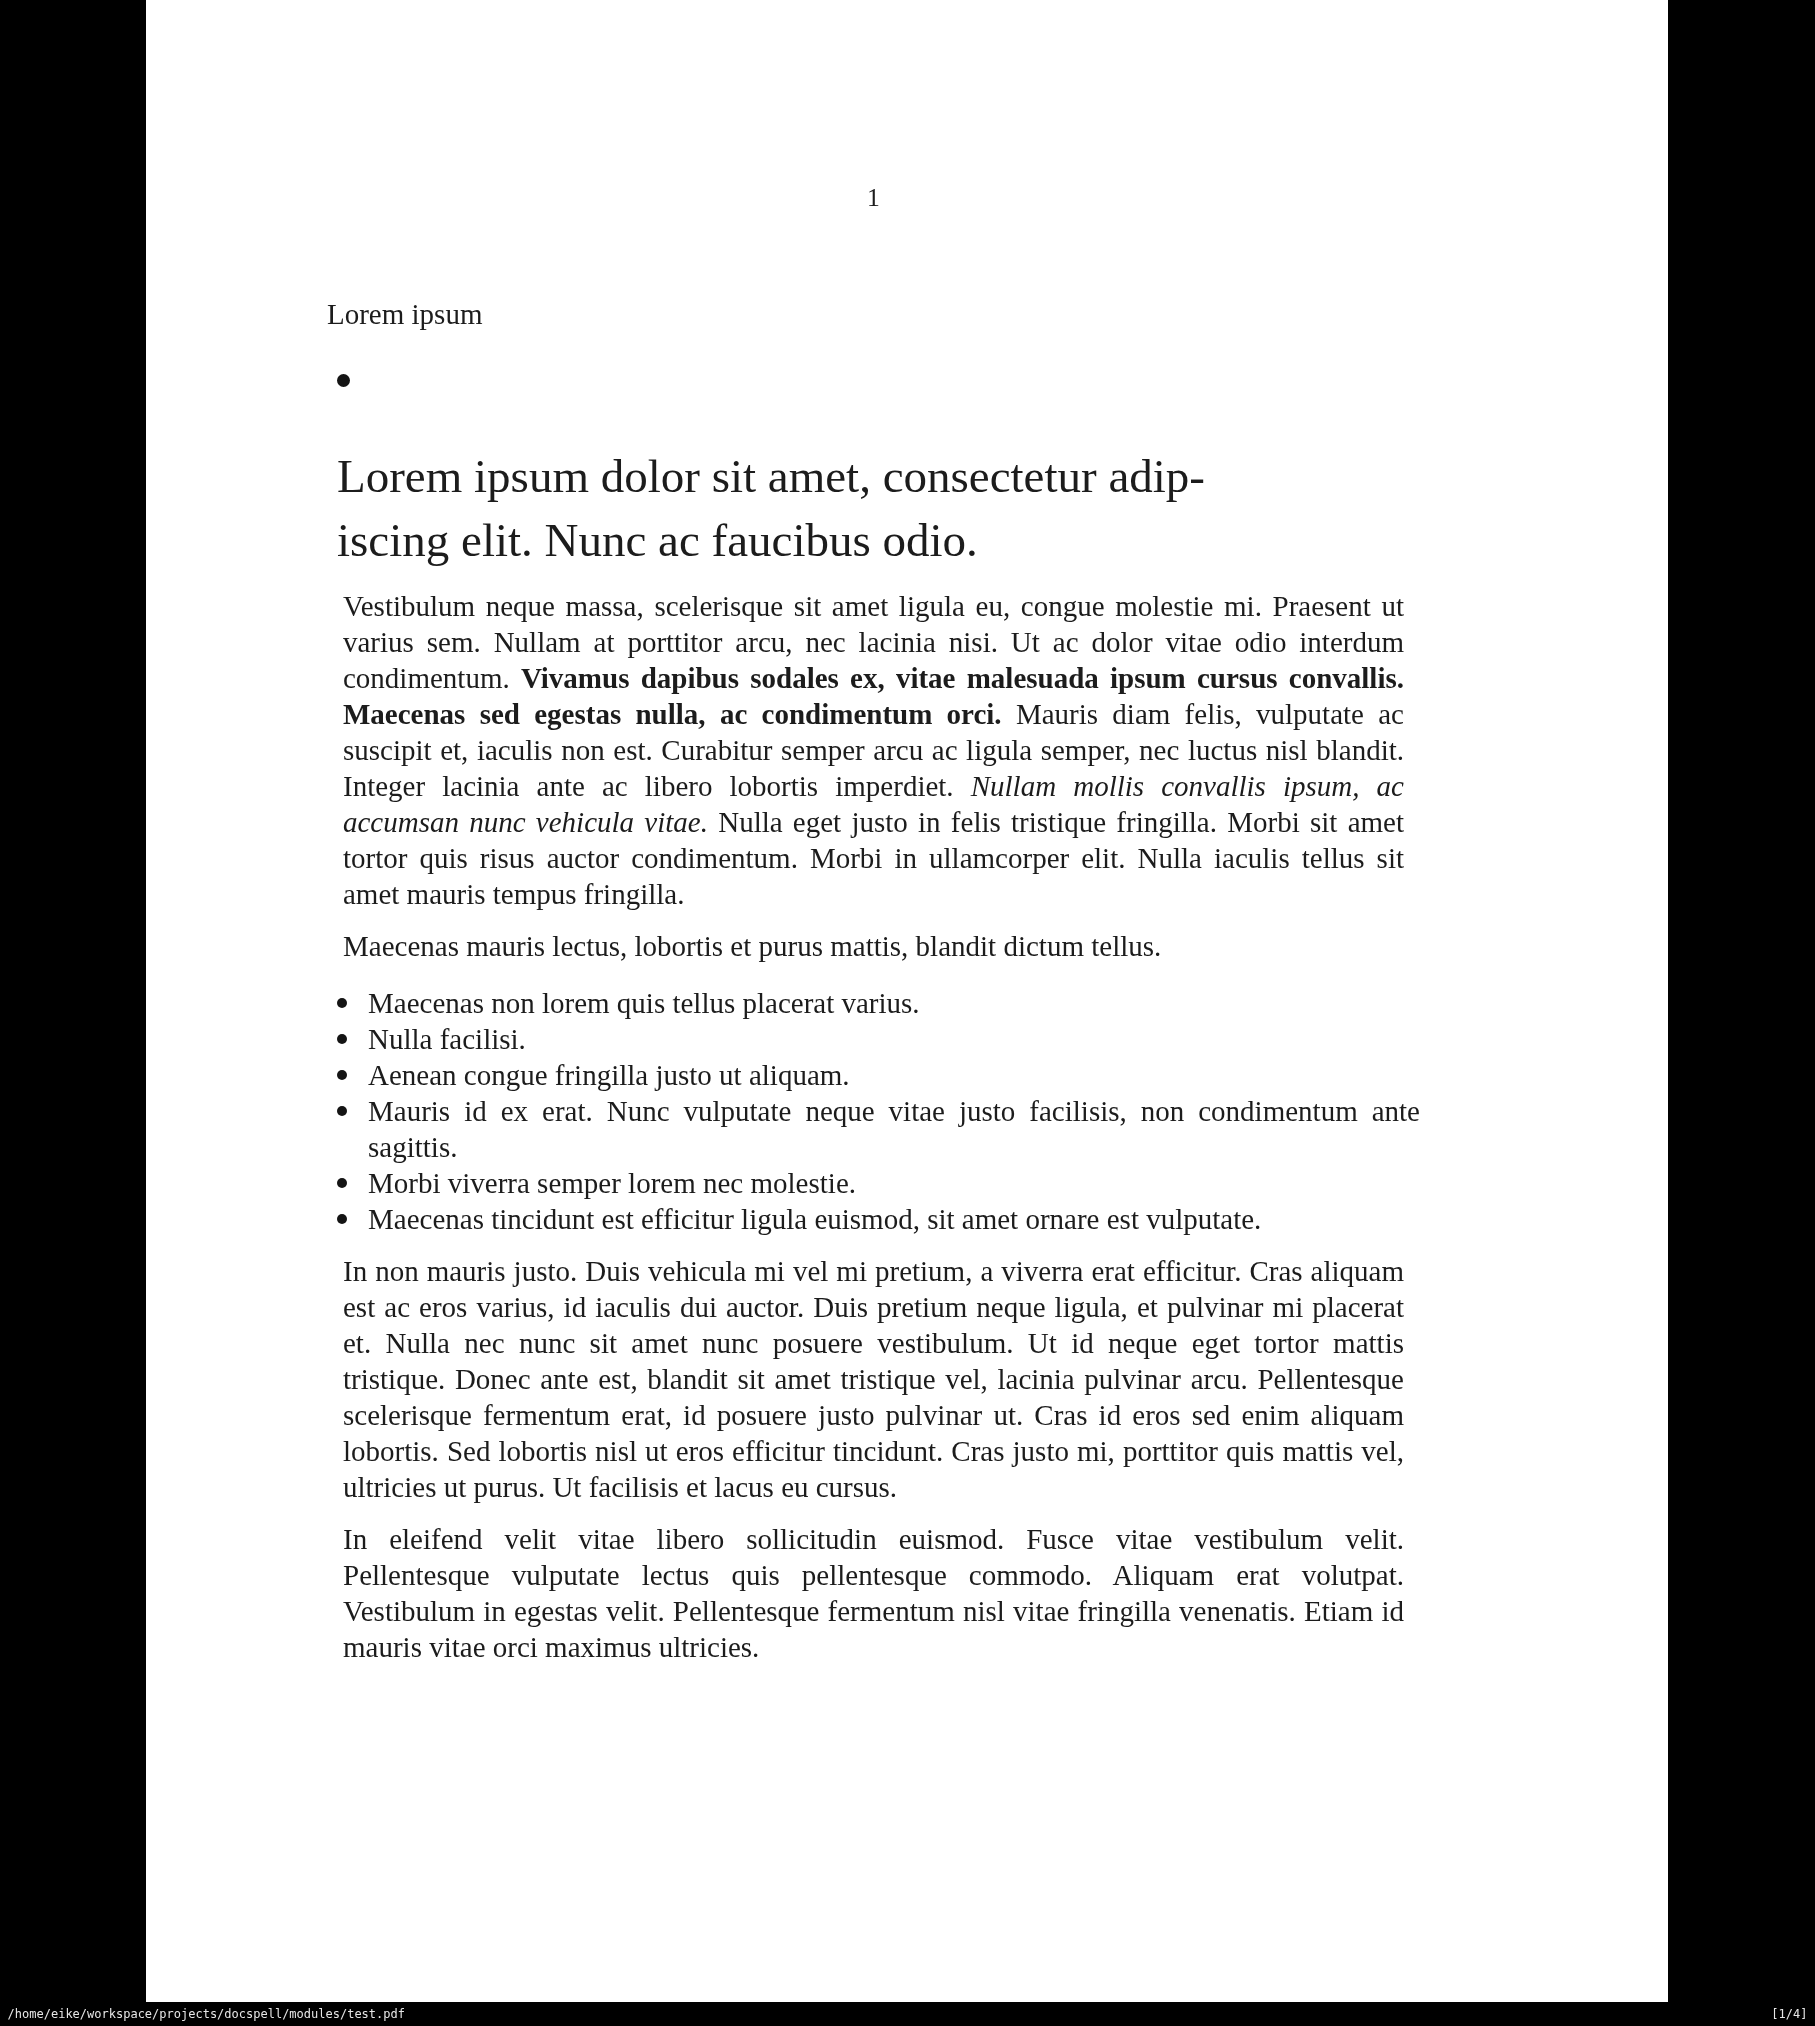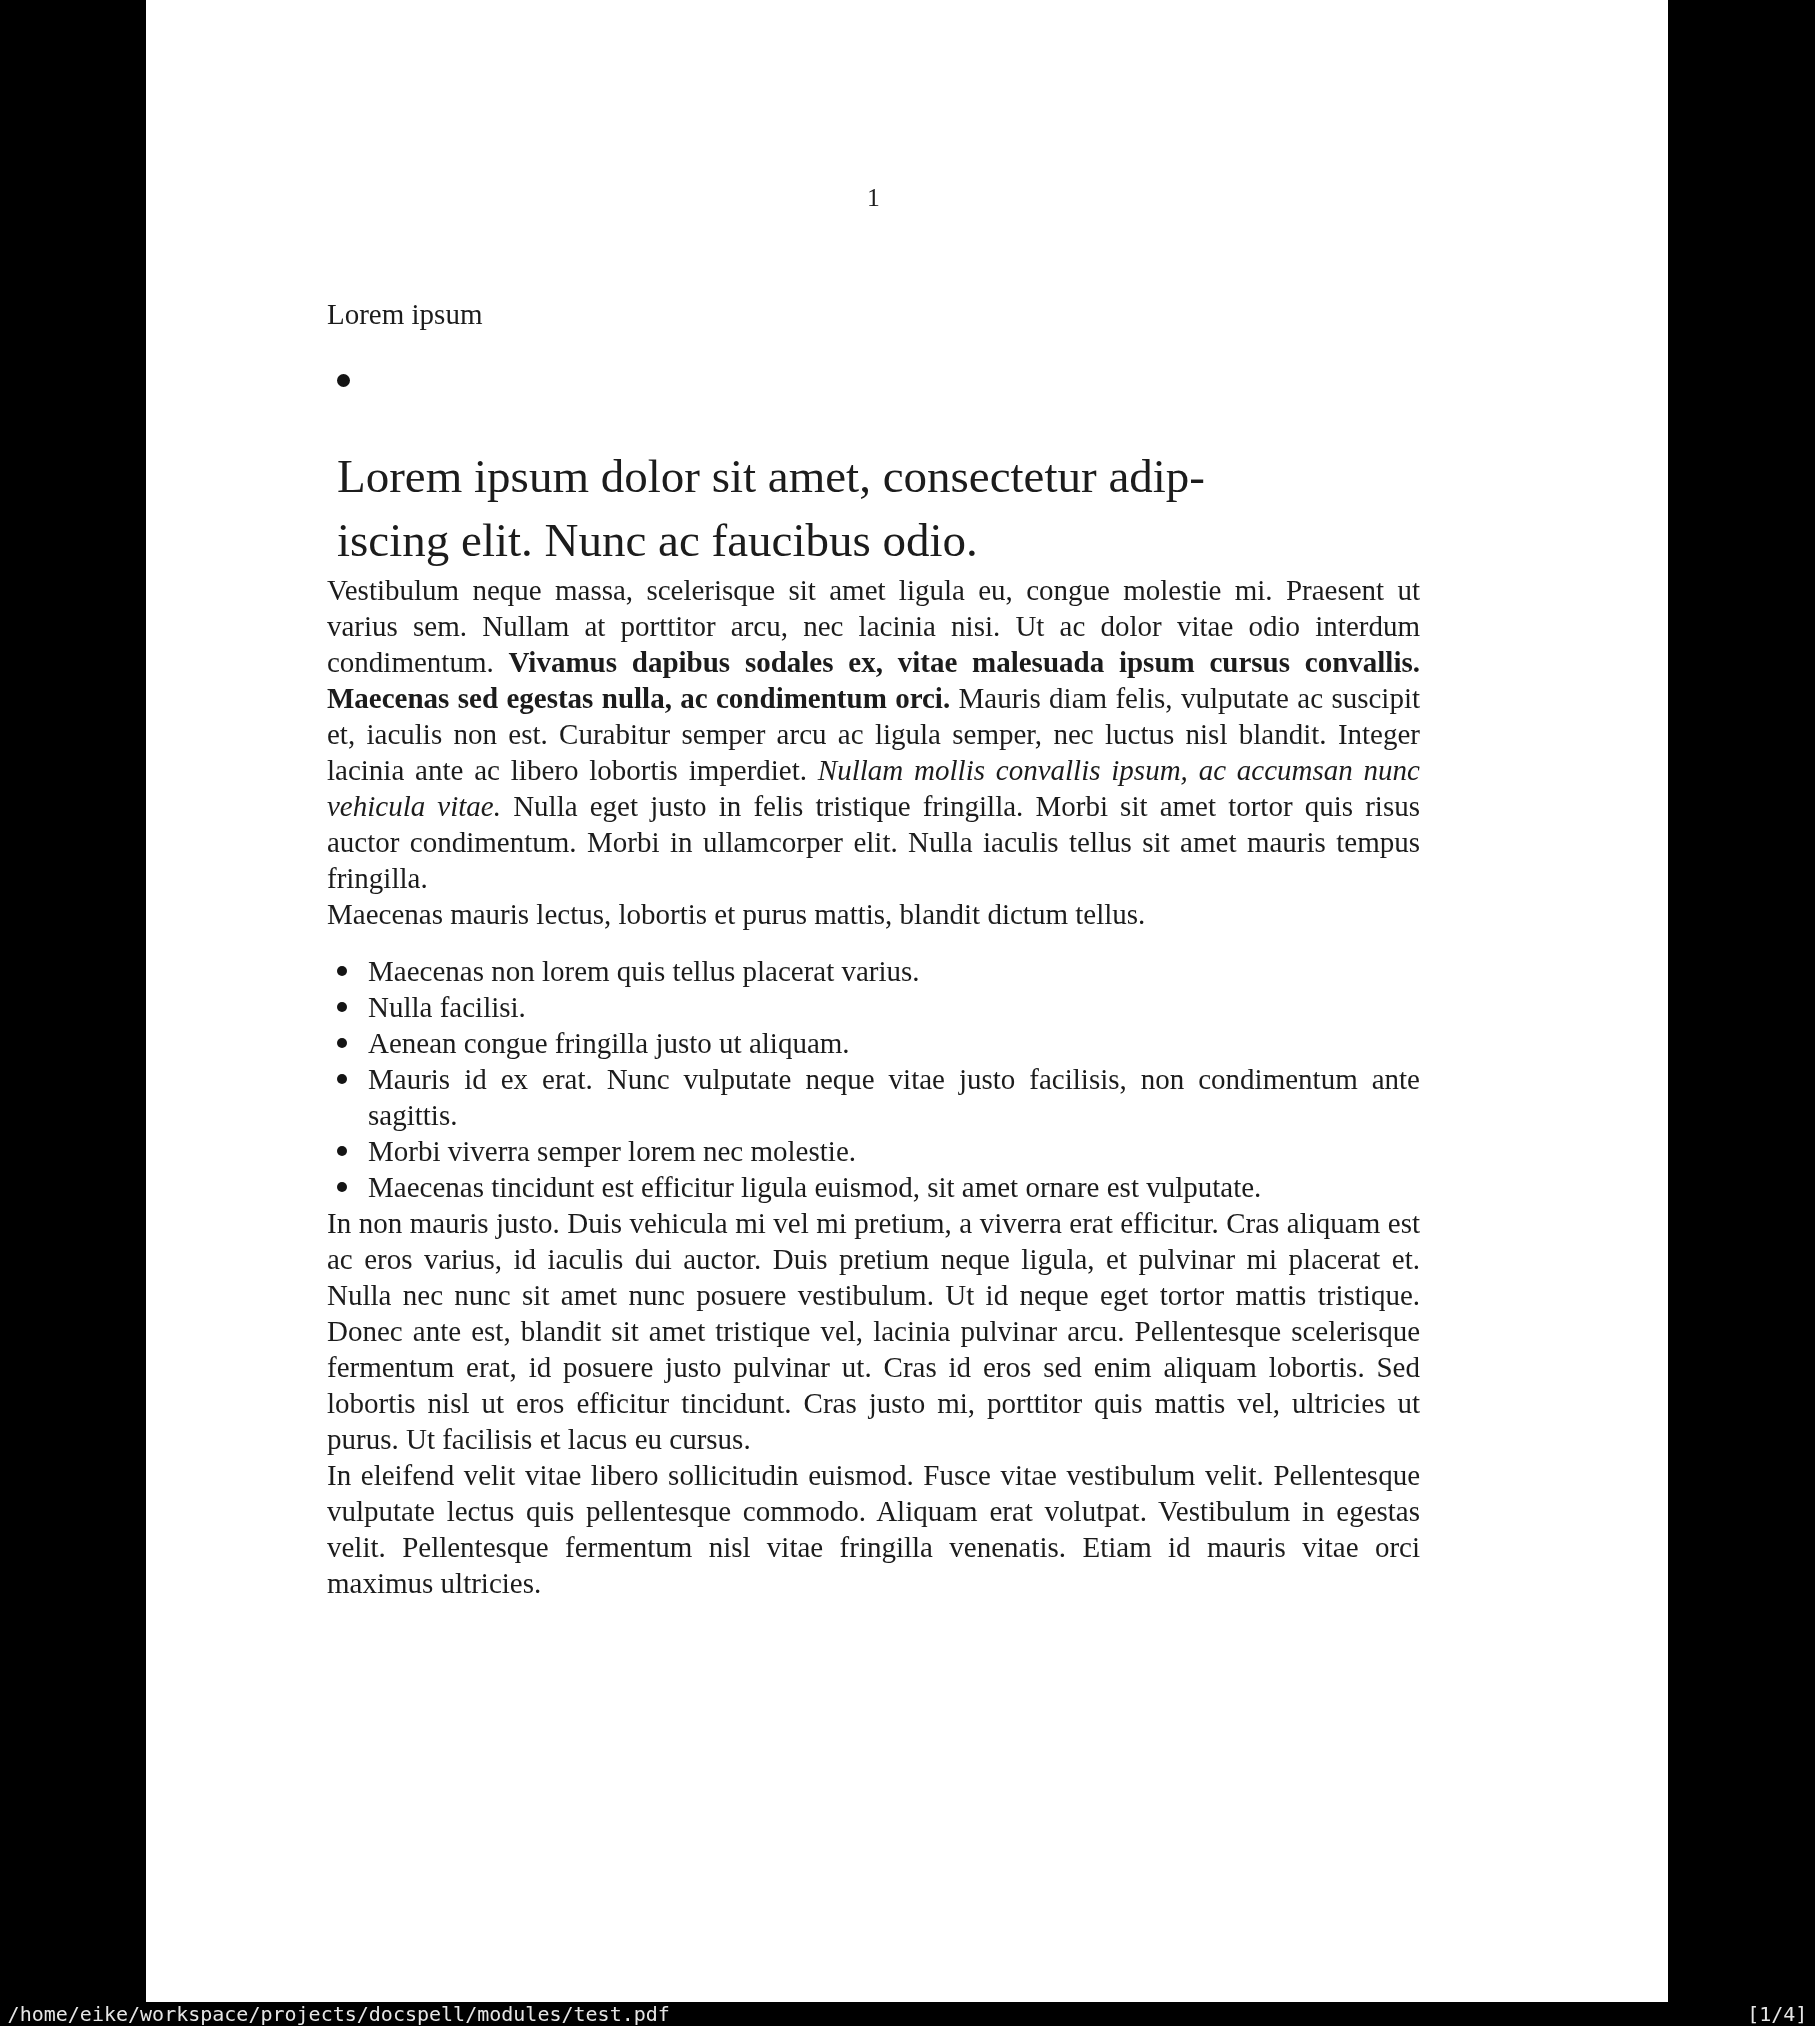--- a/index.html
+++ b/index.html
@@ -62,21 +62,21 @@
     line-height: 64px;
   }
   .doc-title .hline {
     white-space: nowrap;
     margin-left: 10px;
   }
   .content p {
     font-size: 29px;
     line-height: 36px;
     text-align: justify;
-    margin: 0;
+    margin: 16px;
   }
   .para1 { margin-top: 40px; }
   .para2 { margin-top: 17px; }
   .para3 { margin-top: 28px; }
   .para4 { margin-top: 17px; }
   .b { font-weight: bold; }
   .i { font-style: italic; }
   .list {
     margin-top: 21px;
   }
@@ -97,21 +97,21 @@
     background: #141414;
   }
   .statusbar {
     position: absolute;
     left: 0; bottom: 0;
     width: 100%;
     height: 24px;
     background: #000000;
     color: #e6e6e6;
     font-family: "DejaVu Sans Mono", "Liberation Mono", monospace;
-    font-size: 20px;
+    font-size: 12px;
     line-height: 24px;
     display: flex;
     justify-content: space-between;
     padding: 0 7.6px;
     box-sizing: border-box;
   }
 </style>
 </head>
 <body>
 

